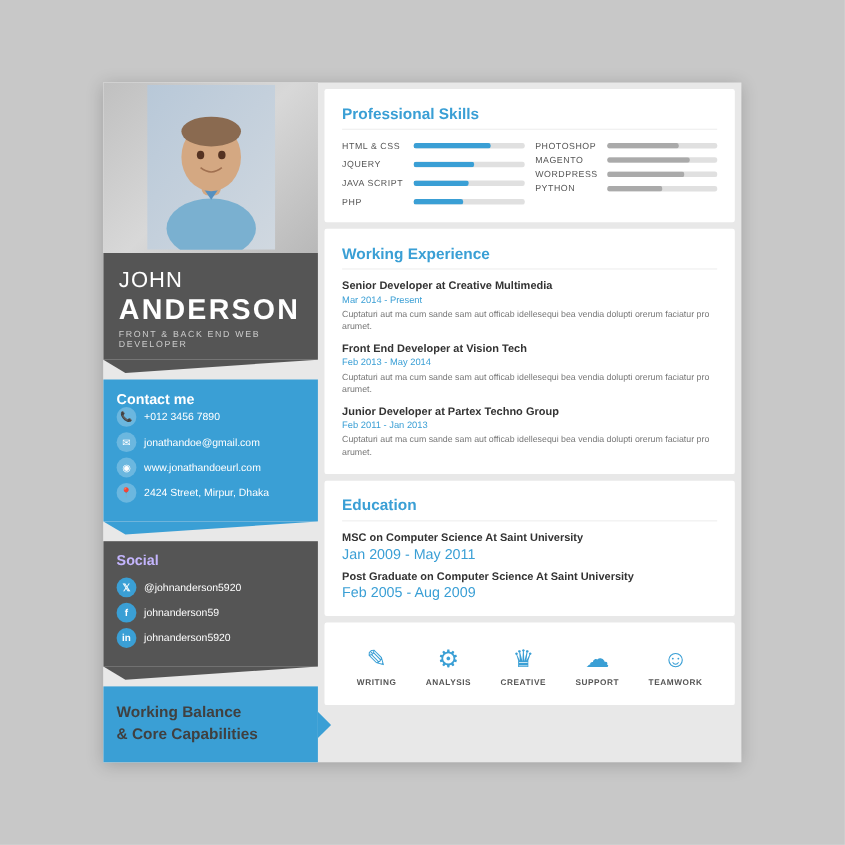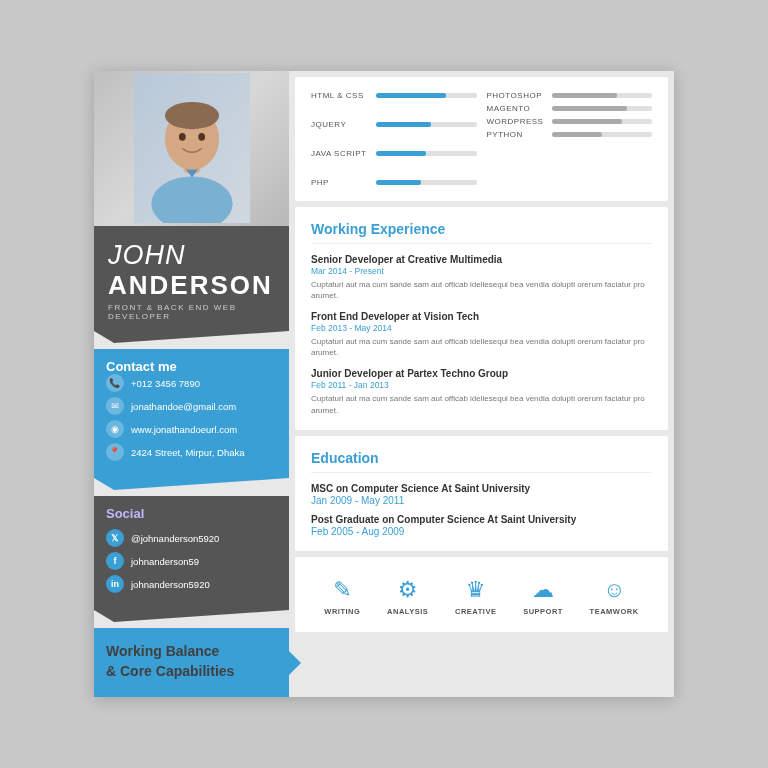--- a/index.html
+++ b/index.html
@@ -48,25 +48,24 @@
       width: 120px;
       height: 150px;
     }
     .name-block {
       background: #555;
       color: white;
       padding: 14px 14px 10px 14px;
       position: relative;
     }
     .name-block .first-name {
-      font-size: 27px;
+      font-size: 20px;
       font-weight: 300;
       letter-spacing: 1px;
       display: block;
-      font-style: italic;
     }
     .name-block .last-name {
       font-size: 26px;
       font-weight: 700;
       letter-spacing: 2px;
       display: block;
       line-height: 1.1;
     }
     .name-block .title {
       font-size: 8px;
@@ -267,21 +266,21 @@
       margin-bottom: 8px;
     }
     .edu-item:last-child { margin-bottom: 0; }
     .edu-title {
       font-size: 10px;
       font-weight: 700;
       color: #333;
       margin-bottom: 1px;
     }
     .edu-date {
-      font-size: 10px;
+      font-size: 13px;
       color: #3a9fd5;
     }
 
     
     .cap-icons-row {
       display: flex;
       justify-content: space-around;
       align-items: center;
       padding: 6px 0 2px;
     }
@@ -389,22 +388,23 @@
         <span>Working Balance</span><br>
         <span>&amp; Core Capabilities</span>
       </div>
       <div class="cap-arrow"></div>
     </div>
   </div>
 
   <div class="right-col">
 
     <div class="card">
+      <div class="card-title">Professional Skills</div>
       <div class="skills-grid" id="skills-container">
-          <div style="display: flex; flex-direction: column; gap: 20px;">
+          <div style="display: flex; flex-direction: column; gap: 8px;">
             <div class="skill-row">
     <span class="skill-name">HTML &amp; CSS</span>
     <div class="skill-bar-bg">
       <div class="skill-bar-fill" style="width:70%"></div>
     </div>
             </div>
             <div class="skill-row">
     <span class="skill-name">JQUERY</span>
     <div class="skill-bar-bg">
       <div class="skill-bar-fill" style="width:55%"></div>

